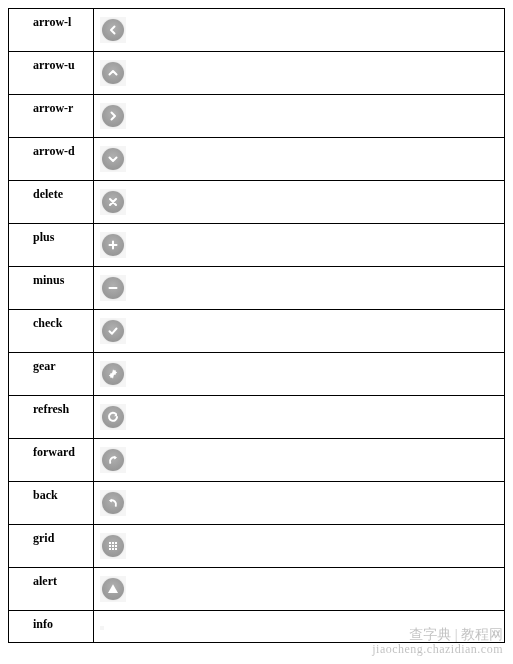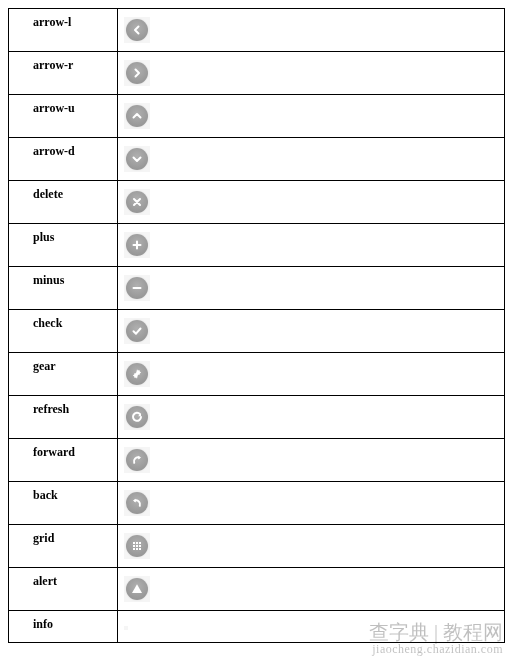--- a/index.html
+++ b/index.html
@@ -16,21 +16,21 @@
     border-collapse: collapse;
     width: 100%;
     table-layout: fixed;
   }
   td {
     border: 1px solid #000;
     vertical-align: top;
     padding: 6px 6px 10px 6px;
   }
   td.label-cell {
-    width: 109px;
+    width: 85px;
     font-weight: bold;
     padding-left: 24px;
   }
   td.icon-cell {
     padding-top: 8px;
     padding-bottom: 8px;
   }
   .icon-btn {
     display: inline-flex;
     align-items: center;
@@ -54,48 +54,48 @@
     position: fixed;
     right: 10px;
     bottom: 8px;
     text-align: right;
     color: rgba(0,0,0,0.25);
     font-family: "SimSun", "Songti SC", serif;
     pointer-events: none;
     line-height: 1.1;
   }
   .watermark .wsm { font-size: 12px; letter-spacing: 0.5px; }
-  .watermark .wlg { font-size: 20px; }
+  .watermark .wlg { font-size: 14px; }
 </style>
 </head>
 <body>
 
 <table>
   <tbody id="icon-tbody">
       <tr>
         <td class="label-cell">arrow-l</td>
         <td class="icon-cell"><span class="icon-cell-wrap"><span class="icon-btn">
               <svg viewBox="0 0 12 12">
                 <path class="stroke" d="M7.5 2.5 L4 6 L7.5 9.5"></path>
               </svg>
             </span></span></td>
       </tr>
       <tr>
+        <td class="label-cell">arrow-u</td>
+        <td class="icon-cell"><span class="icon-cell-wrap"><span class="icon-btn">
+              <svg viewBox="0 0 12 12">
+                <path class="stroke" d="M2.5 7.5 L6 4 L9.5 7.5"></path>
+              </svg>
+            </span></span></td>
+      </tr>
+      <tr>
         <td class="label-cell">arrow-r</td>
         <td class="icon-cell"><span class="icon-cell-wrap"><span class="icon-btn">
               <svg viewBox="0 0 12 12">
                 <path class="stroke" d="M4.5 2.5 L8 6 L4.5 9.5"></path>
-              </svg>
-            </span></span></td>
-      </tr>
-      <tr>
-        <td class="label-cell">arrow-u</td>
-        <td class="icon-cell"><span class="icon-cell-wrap"><span class="icon-btn">
-              <svg viewBox="0 0 12 12">
-                <path class="stroke" d="M2.5 7.5 L6 4 L9.5 7.5"></path>
               </svg>
             </span></span></td>
       </tr>
       <tr>
         <td class="label-cell">arrow-d</td>
         <td class="icon-cell"><span class="icon-cell-wrap"><span class="icon-btn">
               <svg viewBox="0 0 12 12">
                 <path class="stroke" d="M2.5 4.5 L6 8 L9.5 4.5"></path>
               </svg>
             </span></span></td>

